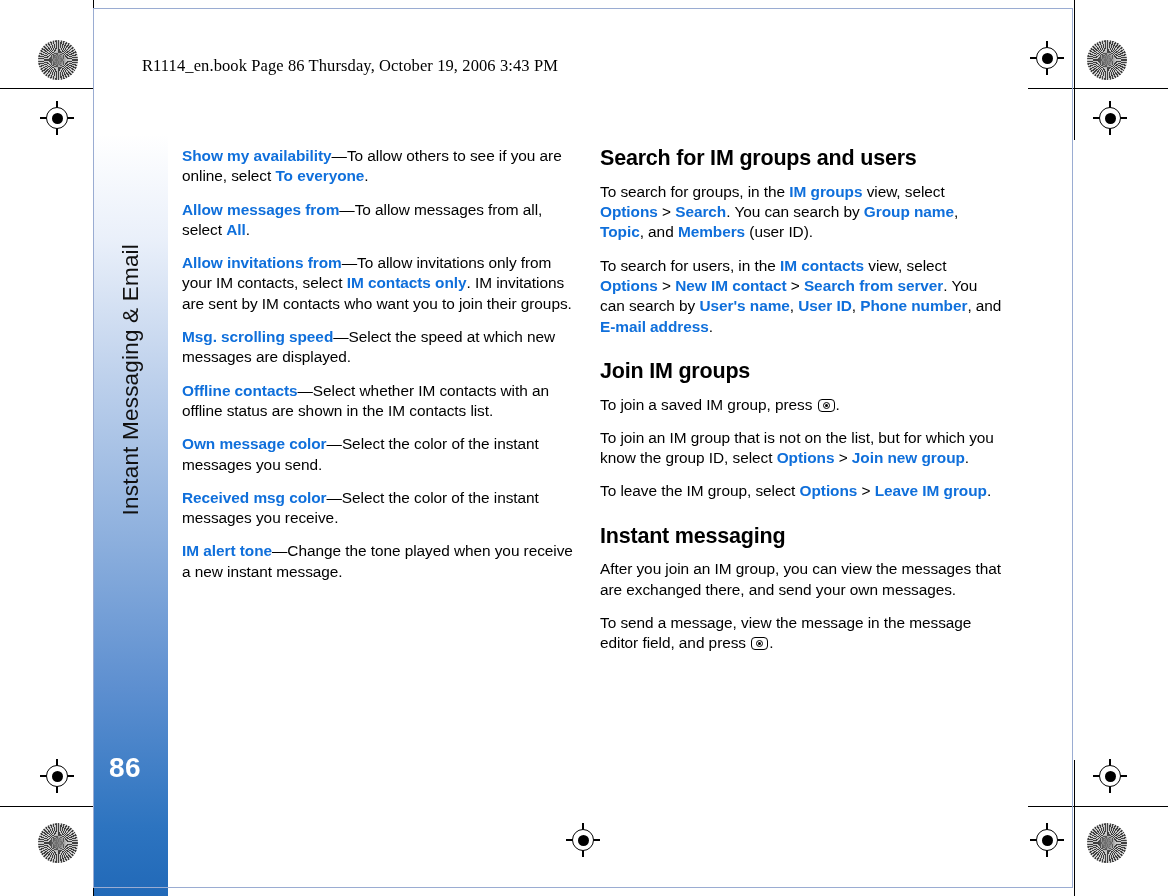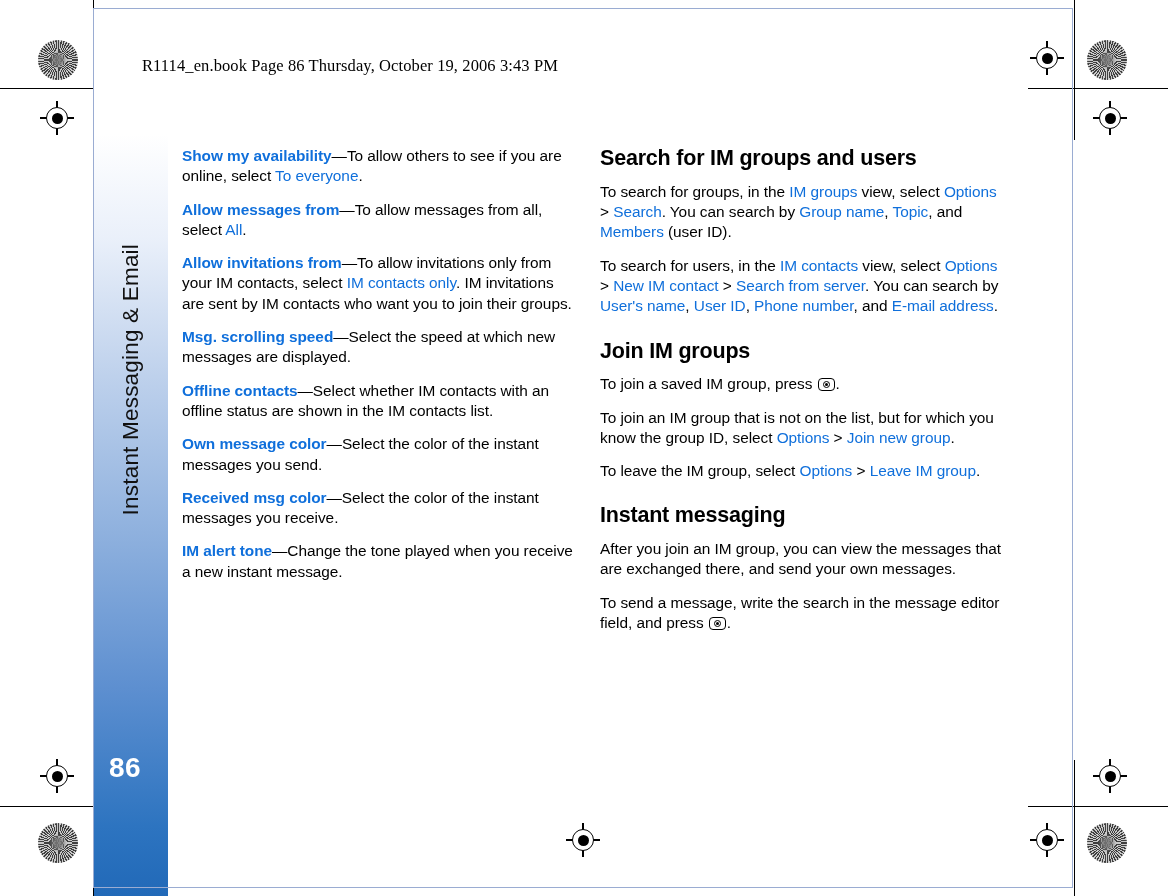--- a/index.html
+++ b/index.html
@@ -146,21 +146,21 @@
 
   p.body {
     margin: 0 0 13px 0;
     font-size: 15.4px;
     line-height: 20.3px;
     color: #000;
     letter-spacing: -.05px;
   }
   p.body:last-child { margin-bottom: 0; }
 
-  .ui { color: #0f6fdb; font-weight: 400; }
+  .ui { color: #0f6fdb; font-weight: 700; }
   .term { color: #0f6fdb; font-weight: 700; }
   .sep { color: #000; font-weight: 400; }
 
   
   .key-icon {
     display: inline-block;
     width: 17px; height: 13px;
     border: 1.4px solid #000;
     border-radius: 4px;
     position: relative;
@@ -287,14 +287,14 @@
 <div class="col col-right" id="col-right">
     <h2 class="section-heading">Search for IM groups and users</h2>
     <p class="body"><span>To search for groups, in the </span><span class="ui">IM groups</span><span> view, select </span><span class="ui">Options</span><span class="sep"> &gt; </span><span class="ui">Search</span><span>. You can search by </span><span class="ui">Group name</span><span>, </span><span class="ui">Topic</span><span>, and </span><span class="ui">Members</span><span> (user ID).</span></p>
     <p class="body"><span>To search for users, in the </span><span class="ui">IM contacts</span><span> view, select </span><span class="ui">Options</span><span class="sep"> &gt; </span><span class="ui">New IM contact</span><span class="sep"> &gt; </span><span class="ui">Search from server</span><span>. You can search by </span><span class="ui">User's name</span><span>, </span><span class="ui">User ID</span><span>, </span><span class="ui">Phone number</span><span>, and </span><span class="ui">E-mail address</span><span>.</span></p>
     <h2 class="section-heading spaced">Join IM groups</h2>
     <p class="body"><span>To join a saved IM group, press </span><span class="key-icon"></span><span>.</span></p>
     <p class="body"><span>To join an IM group that is not on the list, but for which you know the group ID, select </span><span class="ui">Options</span><span class="sep"> &gt; </span><span class="ui">Join new group</span><span>.</span></p>
     <p class="body"><span>To leave the IM group, select </span><span class="ui">Options</span><span class="sep"> &gt; </span><span class="ui">Leave IM group</span><span>.</span></p>
     <h2 class="section-heading spaced">Instant messaging</h2>
     <p class="body"><span>After you join an IM group, you can view the messages that are exchanged there, and send your own messages.</span></p>
-    <p class="body"><span>To send a message, write the search in the message editor field, and press </span><span class="key-icon"></span><span>.</span></p>
+    <p class="body"><span>To send a message, view the message in the message editor field, and press </span><span class="key-icon"></span><span>.</span></p>
   </div>
 
 </body></html>

